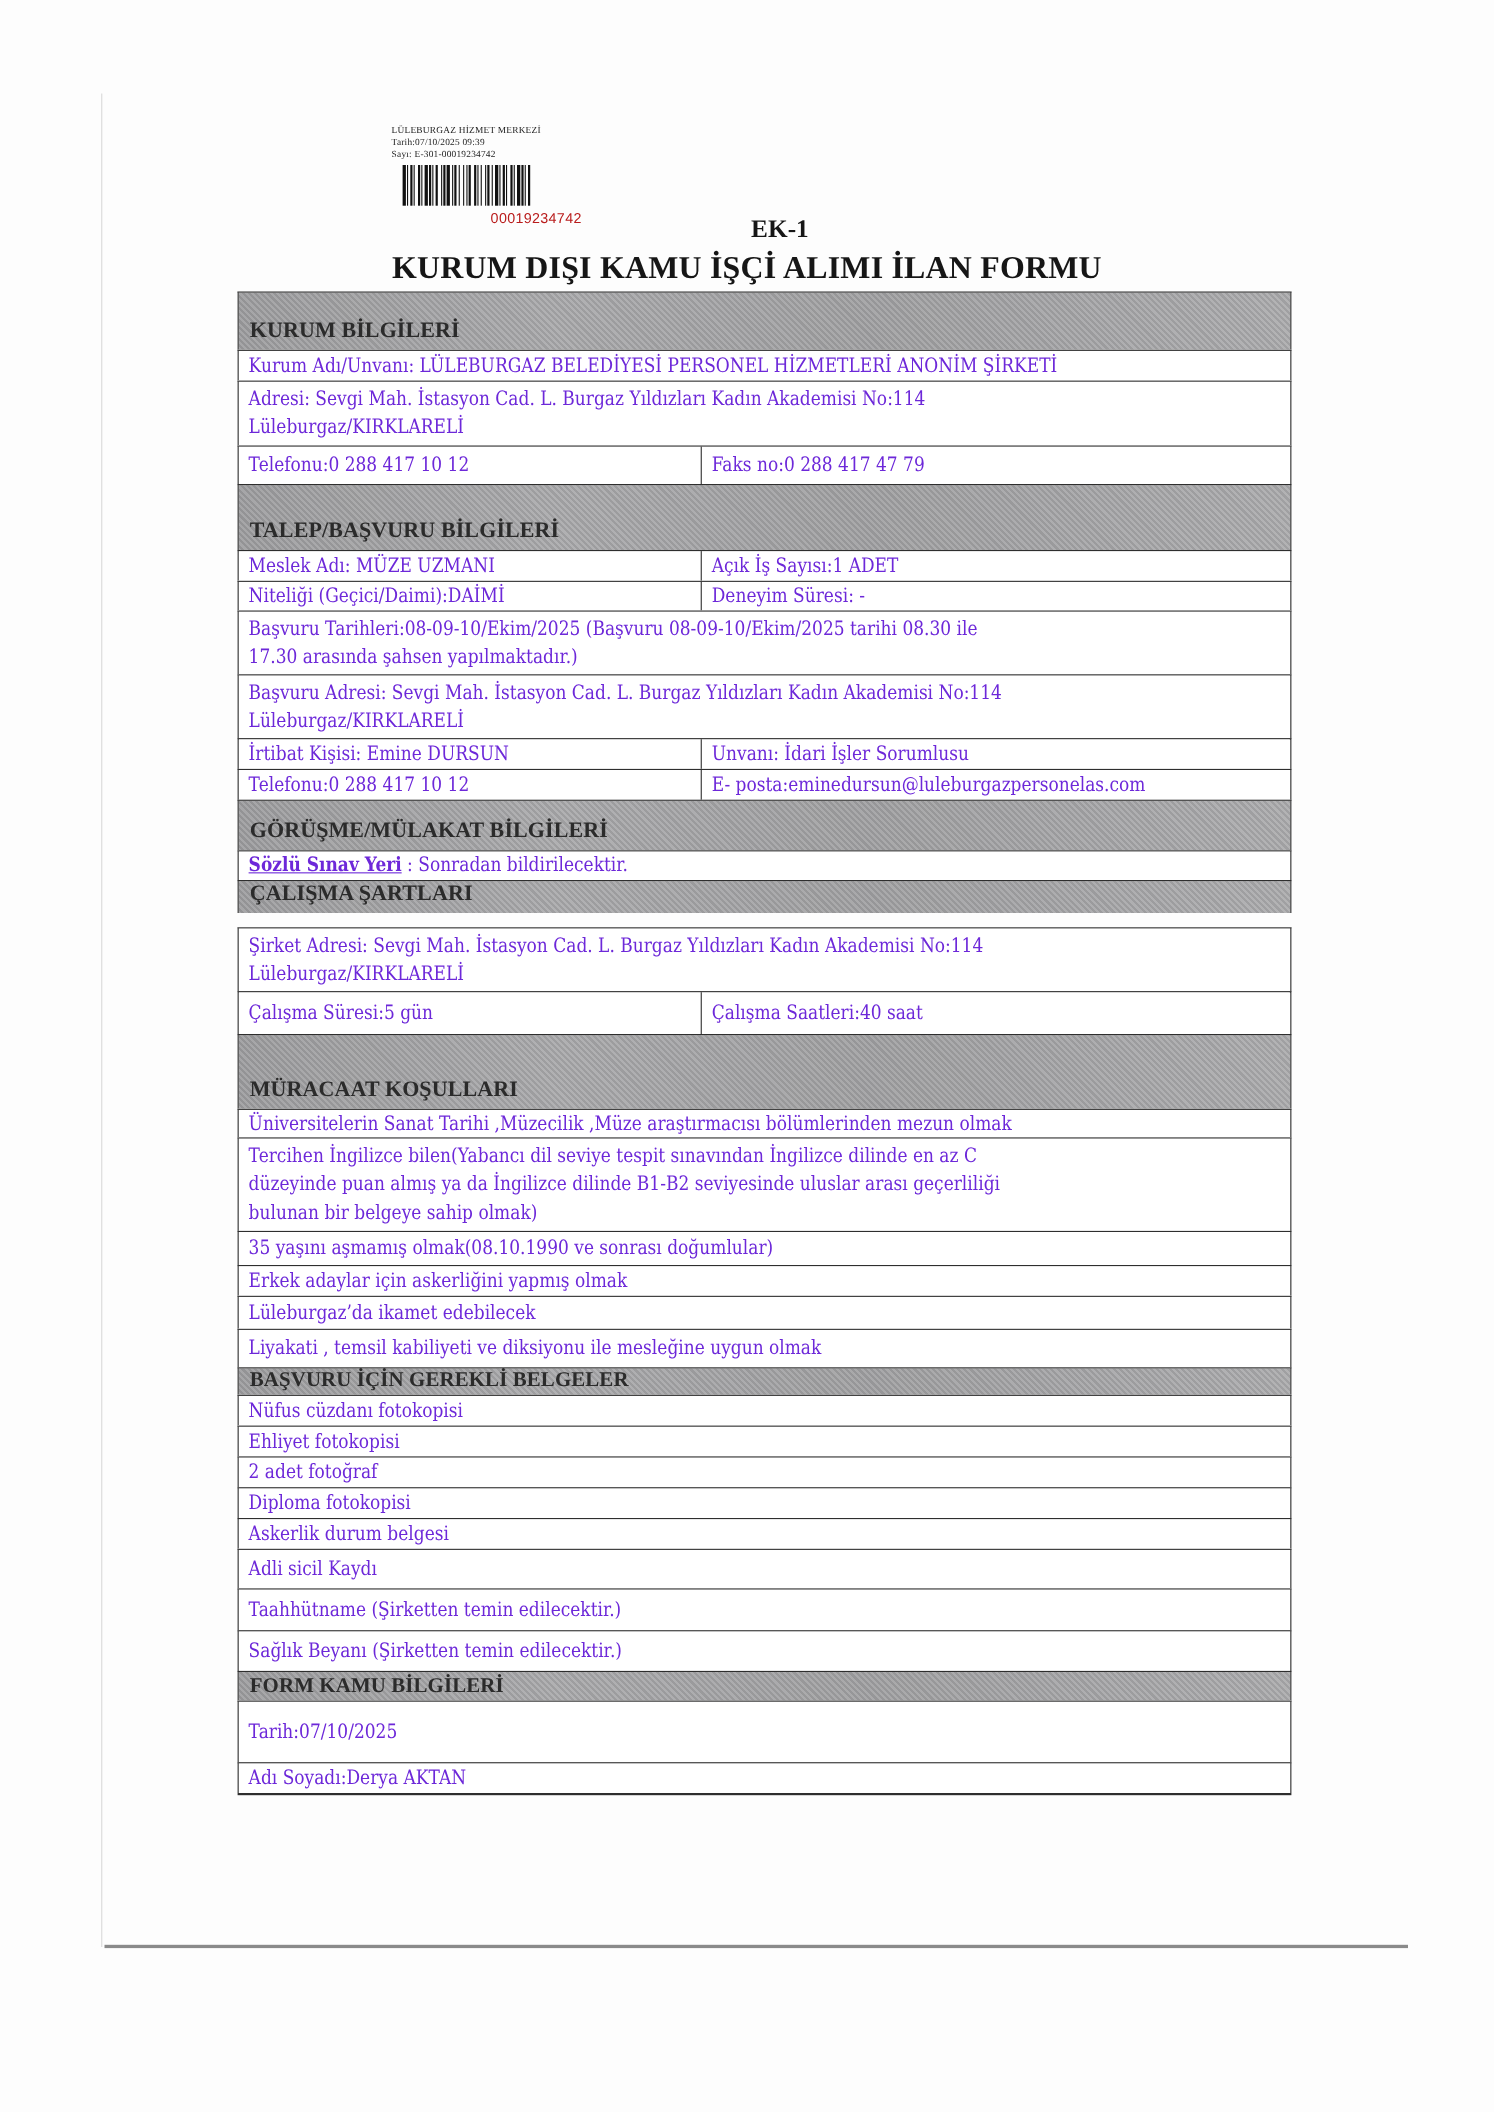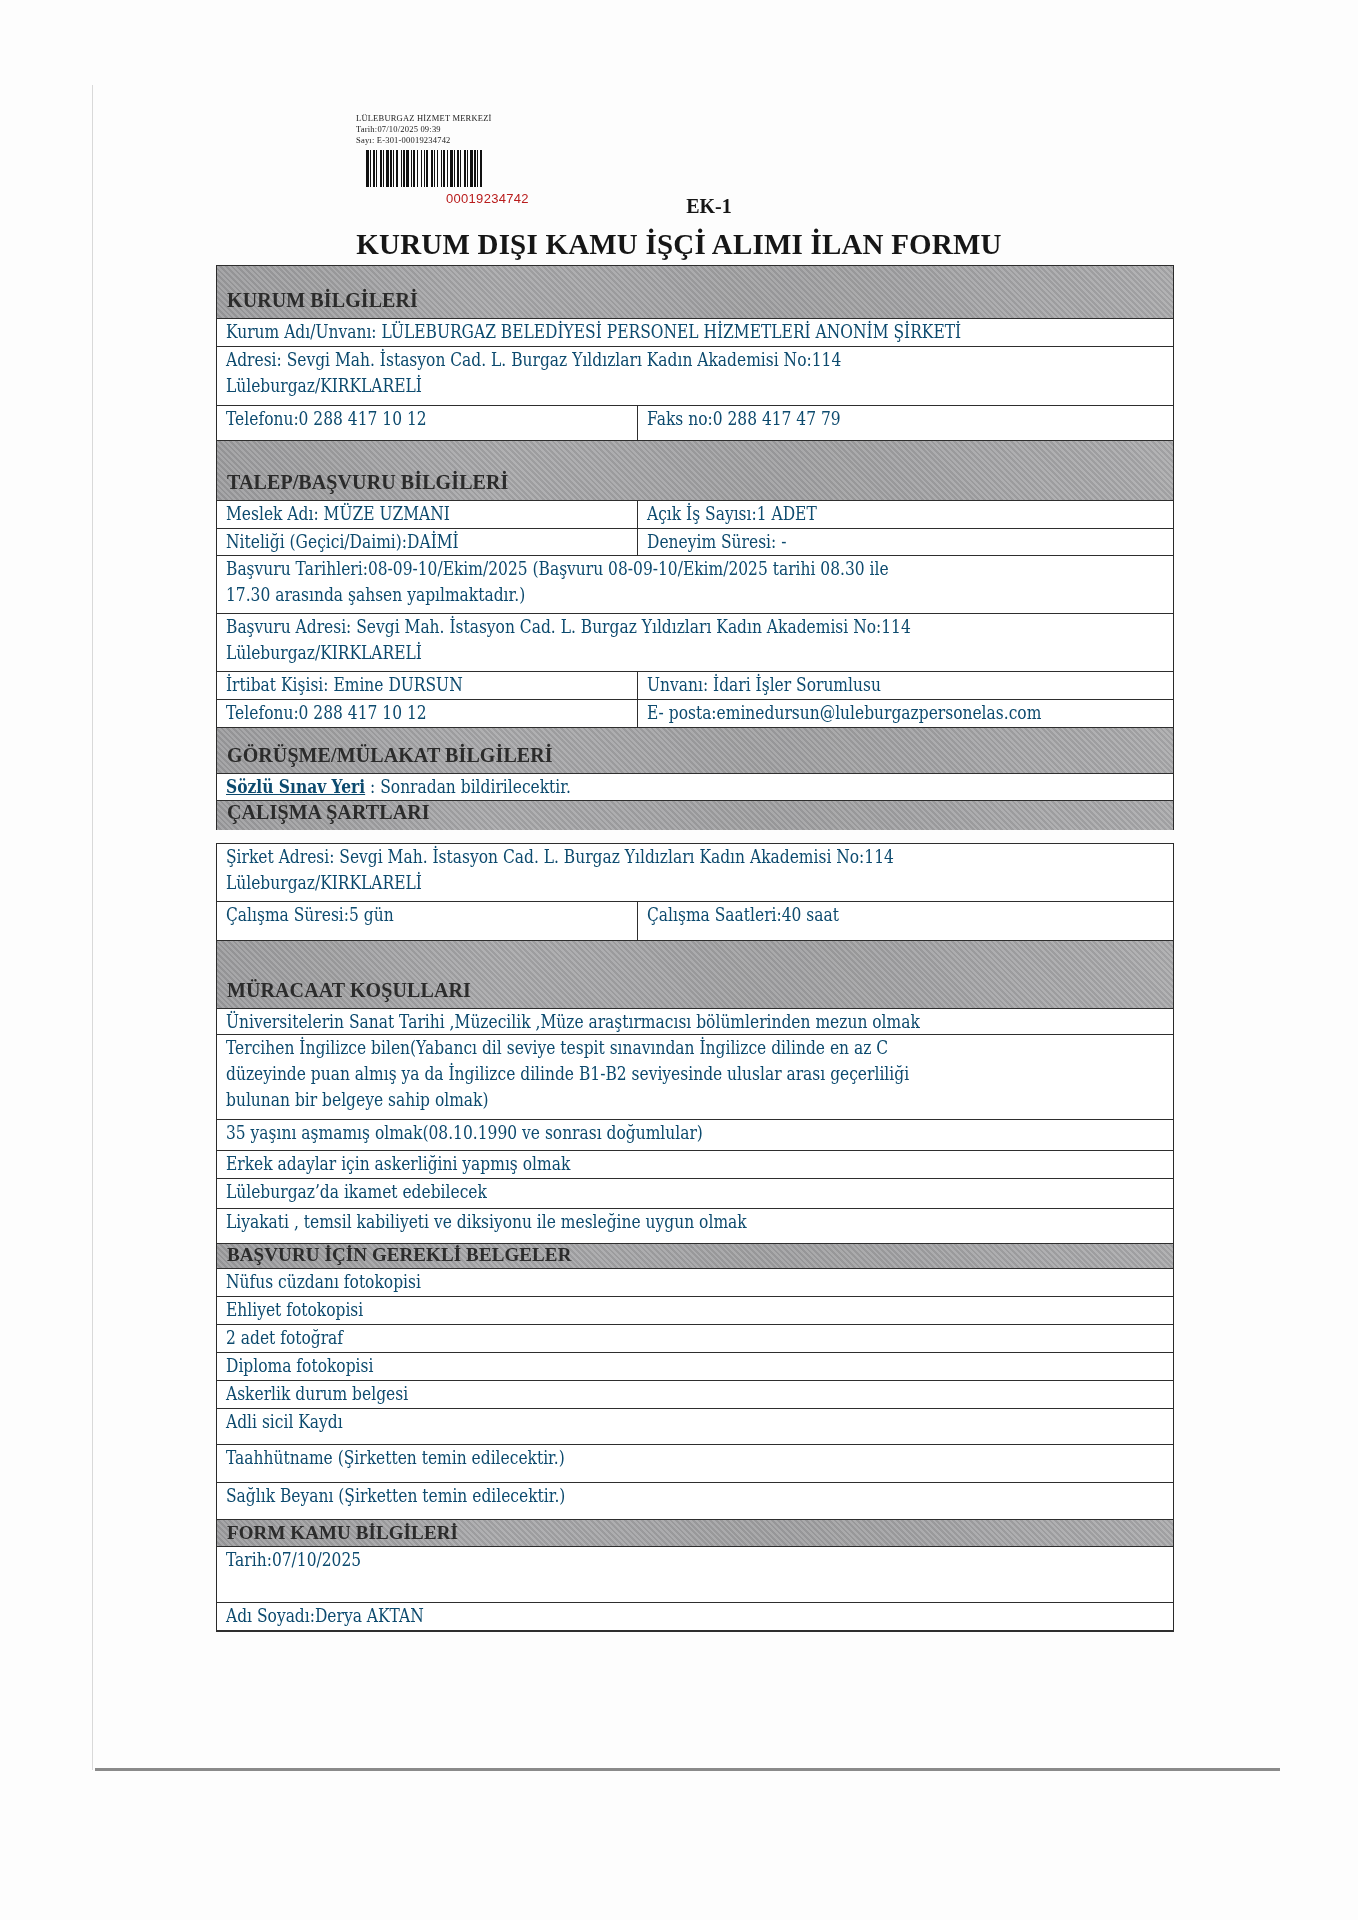--- a/index.html
+++ b/index.html
@@ -26,21 +26,21 @@
     position:absolute; left:366px; top:150px; width:245px; height:37px;
     display:flex; align-items:stretch; gap:0;
   }
   .barcode span { display:block; background:#111; }
   .barcode-num {
     position:absolute; left:446px; top:191px;
     font-family:"Liberation Sans",sans-serif; font-size:13px; color:#b91c1c; letter-spacing:0.3px;
   }
   .ek {
     position:absolute; left:0; width:1358px; top:195px; text-align:center;
-    font-family:"Liberation Serif",serif; font-weight:bold; font-size:20px; color:#161616;
+    font-family:"Liberation Serif",serif; font-weight:bold; font-size:23px; color:#161616;
     padding-left:60px; box-sizing:border-box;
   }
   .main-title {
     position:absolute; left:0; width:1358px; top:228px; text-align:center;
     font-family:"Liberation Serif",serif; font-weight:bold; font-size:29px; color:#161616;
     letter-spacing:0.2px;
   }
   .band, .row {
     position:absolute; left:216px; width:958px; box-sizing:border-box;
     border-top:1.5px solid #2e2e2e;
@@ -57,22 +57,22 @@
     letter-spacing:0.1px; white-space:nowrap;
   }
   .band.small .label { font-size:19px; bottom:2px; }
   .row {
     background:#ffffff;
     border-left:1.5px solid #2a2a2a; border-right:1.5px solid #2a2a2a;
   }
   .cell {
     position:absolute; top:0; bottom:0; padding:0 9px; box-sizing:border-box;
     font-family:"DejaVu Serif","Liberation Serif",serif; font-size:18px;
-    line-height:26px; color:#0c4a6e; white-space:nowrap; overflow:hidden;
-    display:flex; flex-direction:column; 
+    line-height:26px; color:#6d28d9; white-space:nowrap; overflow:hidden;
+    display:flex; flex-direction:column; justify-content:center;
     transform-origin:left center;
   }
   .cell.full { left:0; right:0; }
   .cell.left { left:0; width:421px; border-right:1.5px solid #2e2e2e; }
   .cell.right { left:421px; right:0; }
   .cell .t { display:block; transform:scaleX(0.86); transform-origin:left center; }
   .underline-bold { text-decoration:underline; font-weight:bold; }
   .table-bottom {
     position:absolute; left:216px; top:1630px; width:958px; height:1.5px; background:#2e2e2e;
   }

